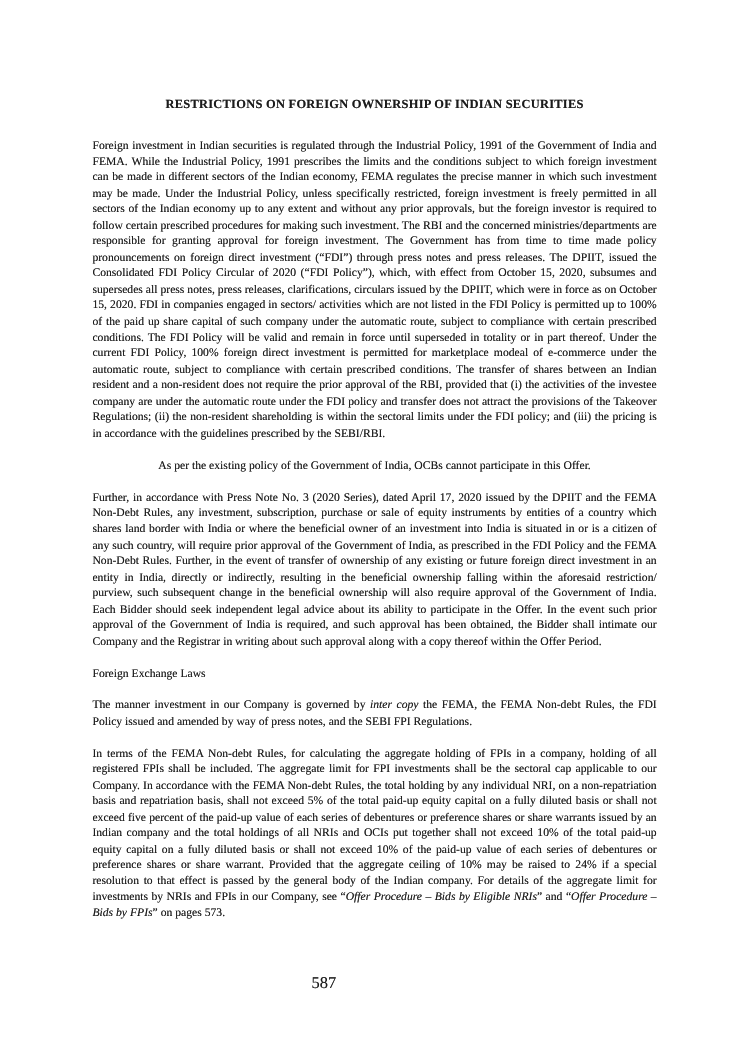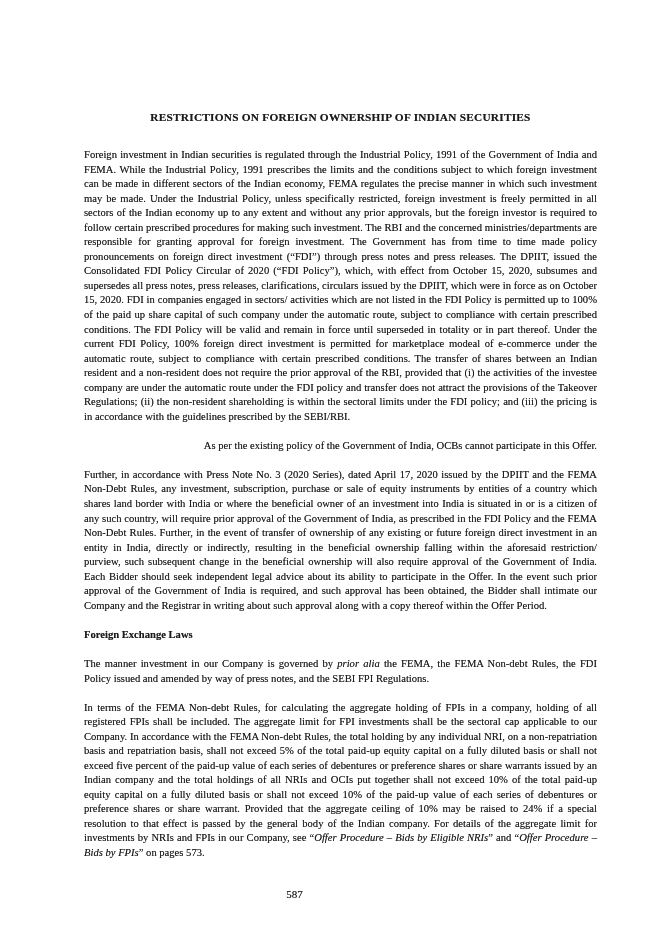--- a/index.html
+++ b/index.html
@@ -13,74 +13,74 @@
     position: relative;
     overflow: hidden;
     font-family: "Liberation Serif", "DejaVu Serif", serif;
     color: #1c1c1c;
   }
   .page {
     position: absolute;
     top: 0; left: 0;
     width: 670px;
     height: 947px;
-    padding: 110px 73px 0 84px;
+    padding: 88px 73px 0 84px;
     box-sizing: border-box;
     background: #ffffff;
     text-shadow: 0 0 0.45px rgba(0,0,0,0.55);
   }
   .doc-title {
     font-size: 11.3px;
     font-weight: bold;
     text-align: center;
     letter-spacing: 0.25px;
     margin: 0 0 23px 0;
     line-height: 15px;
   }
   .para {
     font-size: 10.6px;
     line-height: 14.55px;
     text-align: justify;
     margin: 0 0 14.5px 0;
   }
   .para.single-line {
-    text-align: right;
+    text-align: center;
   }
   .sub-heading {
     font-size: 10.6px;
     line-height: 14.55px;
-    font-weight: bold;
+    font-weight: normal;
     margin: 0 0 14.5px 0;
   }
   .bold { font-weight: normal; }
   .italic { font-style: italic; }
   .page-footer {
     position: absolute;
     top: 887px;
     left: 0;
     width: 589px;
     text-align: center;
-    font-size: 11px;
+    font-size: 15px;
     line-height: 14.55px;
   }
 </style>
 </head>
 <body>
 
 <div class="page">
 
   <h1 class="doc-title">RESTRICTIONS ON FOREIGN OWNERSHIP OF INDIAN SECURITIES</h1>
 
   <p class="para"><span>Foreign investment in Indian securities is regulated through the Industrial Policy, 1991 of the Government of India and FEMA. While the Industrial Policy, 1991 prescribes the limits and the conditions subject to which foreign investment can be made in different sectors of the Indian economy, FEMA regulates the precise manner in which such investment may be made. Under the Industrial Policy, unless specifically restricted, foreign investment is freely permitted in all sectors of the Indian economy up to any extent and without any prior approvals, but the foreign investor is required to follow certain prescribed procedures for making such investment. The RBI and the concerned ministries/departments are responsible for granting approval for foreign investment. The Government has from time to time made policy pronouncements on foreign direct investment (“</span><span class="bold">FDI</span><span>”) through press notes and press releases. The DPIIT, issued the Consolidated FDI Policy Circular of 2020 (“</span><span class="bold">FDI Policy</span><span>”), which, with effect from October 15, 2020, subsumes and supersedes all press notes, press releases, clarifications, circulars issued by the DPIIT, which were in force as on October 15, 2020. FDI in companies engaged in sectors/ activities which are not listed in the FDI Policy is permitted up to 100% of the paid up share capital of such company under the automatic route, subject to compliance with certain prescribed conditions. The FDI Policy will be valid and remain in force until superseded in totality or in part thereof. Under the current FDI Policy, 100% foreign direct investment is permitted for marketplace modeal of e-commerce under the automatic route, subject to compliance with certain prescribed conditions. The transfer of shares between an Indian resident and a non-resident does not require the prior approval of the RBI, provided that (i) the activities of the investee company are under the automatic route under the FDI policy and transfer does not attract the provisions of the Takeover Regulations; (ii) the non-resident shareholding is within the sectoral limits under the FDI policy; and (iii) the pricing is in accordance with the guidelines prescribed by the SEBI/RBI.</span></p>
 
   <p class="para single-line"><span>As per the existing policy of the Government of India, OCBs cannot participate in this Offer.</span></p>
 
   <p class="para"><span>Further, in accordance with Press Note No. 3 (2020 Series), dated April 17, 2020 issued by the DPIIT and the FEMA Non-Debt Rules, any investment, subscription, purchase or sale of equity instruments by entities of a country which shares land border with India or where the beneficial owner of an investment into India is situated in or is a citizen of any such country, will require prior approval of the Government of India, as prescribed in the FDI Policy and the FEMA Non-Debt Rules. Further, in the event of transfer of ownership of any existing or future foreign direct investment in an entity in India, directly or indirectly, resulting in the beneficial ownership falling within the aforesaid restriction/ purview, such subsequent change in the beneficial ownership will also require approval of the Government of India. Each Bidder should seek independent legal advice about its ability to participate in the Offer. In the event such prior approval of the Government of India is required, and such approval has been obtained, the Bidder shall intimate our Company and the Registrar in writing about such approval along with a copy thereof within the Offer Period.</span></p>
 
   <h2 class="sub-heading">Foreign Exchange Laws</h2>
 
-  <p class="para"><span>The manner investment in our Company is governed by </span><span class="italic">prior alia</span><span> the FEMA, the FEMA Non-debt Rules, the FDI Policy issued and amended by way of press notes, and the SEBI FPI Regulations.</span></p>
+  <p class="para"><span>The manner investment in our Company is governed by </span><span class="italic">inter copy</span><span> the FEMA, the FEMA Non-debt Rules, the FDI Policy issued and amended by way of press notes, and the SEBI FPI Regulations.</span></p>
 
   <p class="para"><span>In terms of the FEMA Non-debt Rules, for calculating the aggregate holding of FPIs in a company, holding of all registered FPIs shall be included. The aggregate limit for FPI investments shall be the sectoral cap applicable to our Company. In accordance with the FEMA Non-debt Rules, the total holding by any individual NRI, on a non-repatriation basis and repatriation basis, shall not exceed 5% of the total paid-up equity capital on a fully diluted basis or shall not exceed five percent of the paid-up value of each series of debentures or preference shares or share warrants issued by an Indian company and the total holdings of all NRIs and OCIs put together shall not exceed 10% of the total paid-up equity capital on a fully diluted basis or shall not exceed 10% of the paid-up value of each series of debentures or preference shares or share warrant. Provided that the aggregate ceiling of 10% may be raised to 24% if a special resolution to that effect is passed by the general body of the Indian company. For details of the aggregate limit for investments by NRIs and FPIs in our Company, see “</span><span class="italic">Offer Procedure – Bids by Eligible NRIs</span><span>” and “</span><span class="italic">Offer Procedure – Bids by FPIs</span><span>” on pages 573.</span></p>
 
   <div class="page-footer">587</div>
 
 </div>
 
 </body></html>

